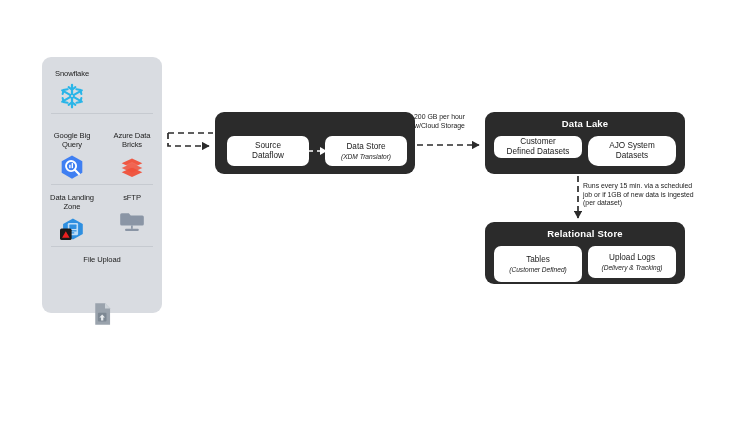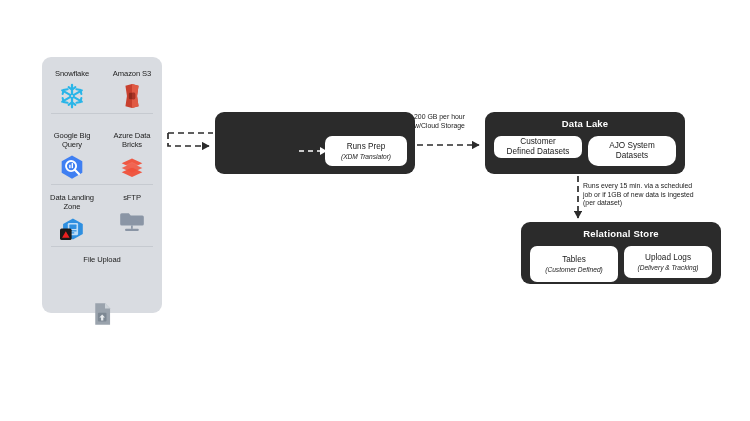--- a/index.html
+++ b/index.html
@@ -90,31 +90,20 @@
               <path d="M6.0 13.9 L7.2 9.6 L11.3 8.9"></path>
               <path d="M26.0 18.1 L24.8 22.4 L20.7 23.1"></path>
               <path d="M6.0 18.1 L7.2 22.4 L11.3 23.1"></path>
               <path d="M26.0 13.9 L24.8 9.6 L20.7 8.9"></path>
             </g>
             <circle cx="16" cy="16" r="2.8" fill="#29b5e8"></circle>
             <circle cx="16" cy="16" r="1.1" fill="#d9dce1"></circle>
           </svg>
         </div>
       </div>
-      <div class="src-cell">
-        <div class="src-label">Amazon S3</div>
-        <div class="src-icon">
-          <svg viewBox="0 0 32 32" width="30" height="30">
-            <path d="M9 5 L16 3.2 L23 5 L21.4 16 L23 27 L16 28.8 L9 27 L10.6 16 Z" fill="#c8402e"></path>
-            <path d="M16 3.2 L23 5 L21.4 16 L23 27 L16 28.8 Z" fill="#e05a44"></path>
-            <rect x="12.6" y="12.6" width="6.8" height="6.8" rx="1.2" fill="#8f2a1c"></rect>
-            <rect x="16" y="12.6" width="3.4" height="6.8" rx="1.2" fill="#a83426"></rect>
-          </svg>
-        </div>
-      </div>
     </div>
 
     <div class="src-row divider" style="top:74px;">
       <div class="src-cell">
         <div class="src-label">Google Big
 Query</div>
         <div class="src-icon">
           <svg viewBox="0 0 32 32" width="30" height="30">
             <path d="M16 3.6 L27 9.8 L27 22.2 L16 28.4 L5 22.2 L5 9.8 Z" fill="#3f7ff2"></path>
             <circle cx="15" cy="15" r="5.4" fill="none" stroke="#ffffff" stroke-width="2"></circle>
@@ -179,39 +168,43 @@
             <path d="M19.2 4.6 l5.4 5.4 h-5.4 Z" fill="#ced4da"></path>
             <rect x="11.6" y="14.6" width="9.2" height="9.4" rx="1" fill="#7d8893"></rect>
             <path d="M16.2 16.4 l3.0 3.4 h-1.8 v3.0 h-2.4 v-3.0 h-1.8 Z" fill="#e9ecef"></path>
           </svg>
         </div>
       </div>
     </div>
   </div>
 
   <div class="stage" style="left:215px;top:112px;width:200px;height:62px;">
+    <div class="card" style="left:12px;top:24px;width:82px;height:30px;">
+      <div class="card-title">Source
+Dataflow</div>
+    </div>
     <div class="card" style="left:110px;top:24px;width:82px;height:30px;">
-      <div class="card-title">Runs Prep</div>
+      <div class="card-title">Data Store</div>
       <div class="card-sub">(XDM Translator)</div>
     </div>
   </div>
 
   <div class="stage" style="left:485px;top:112px;width:200px;height:62px;">
     <div class="stage-title">Data Lake</div>
     <div class="card" style="left:9px;top:24px;width:88px;height:22px;">
       <div class="card-title">Customer
 Defined Datasets</div>
     </div>
     <div class="card" style="left:103px;top:24px;width:88px;height:30px;border-radius:10px;">
       <div class="card-title">AJO System
 Datasets</div>
     </div>
   </div>
 
-  <div class="stage" style="left:485px;top:222px;width:200px;height:62px;margin-left:36px;">
+  <div class="stage" style="left:485px;top:222px;width:200px;height:62px;">
     <div class="stage-title">Relational Store</div>
     <div class="card" style="left:9px;top:24px;width:88px;height:36px;">
       <div class="card-title">Tables</div>
       <div class="card-sub">(Customer Defined)</div>
     </div>
     <div class="card" style="left:103px;top:24px;width:88px;height:32px;">
       <div class="card-title">Upload Logs</div>
       <div class="card-sub">(Delivery &amp; Tracking)</div>
     </div>
   </div>

